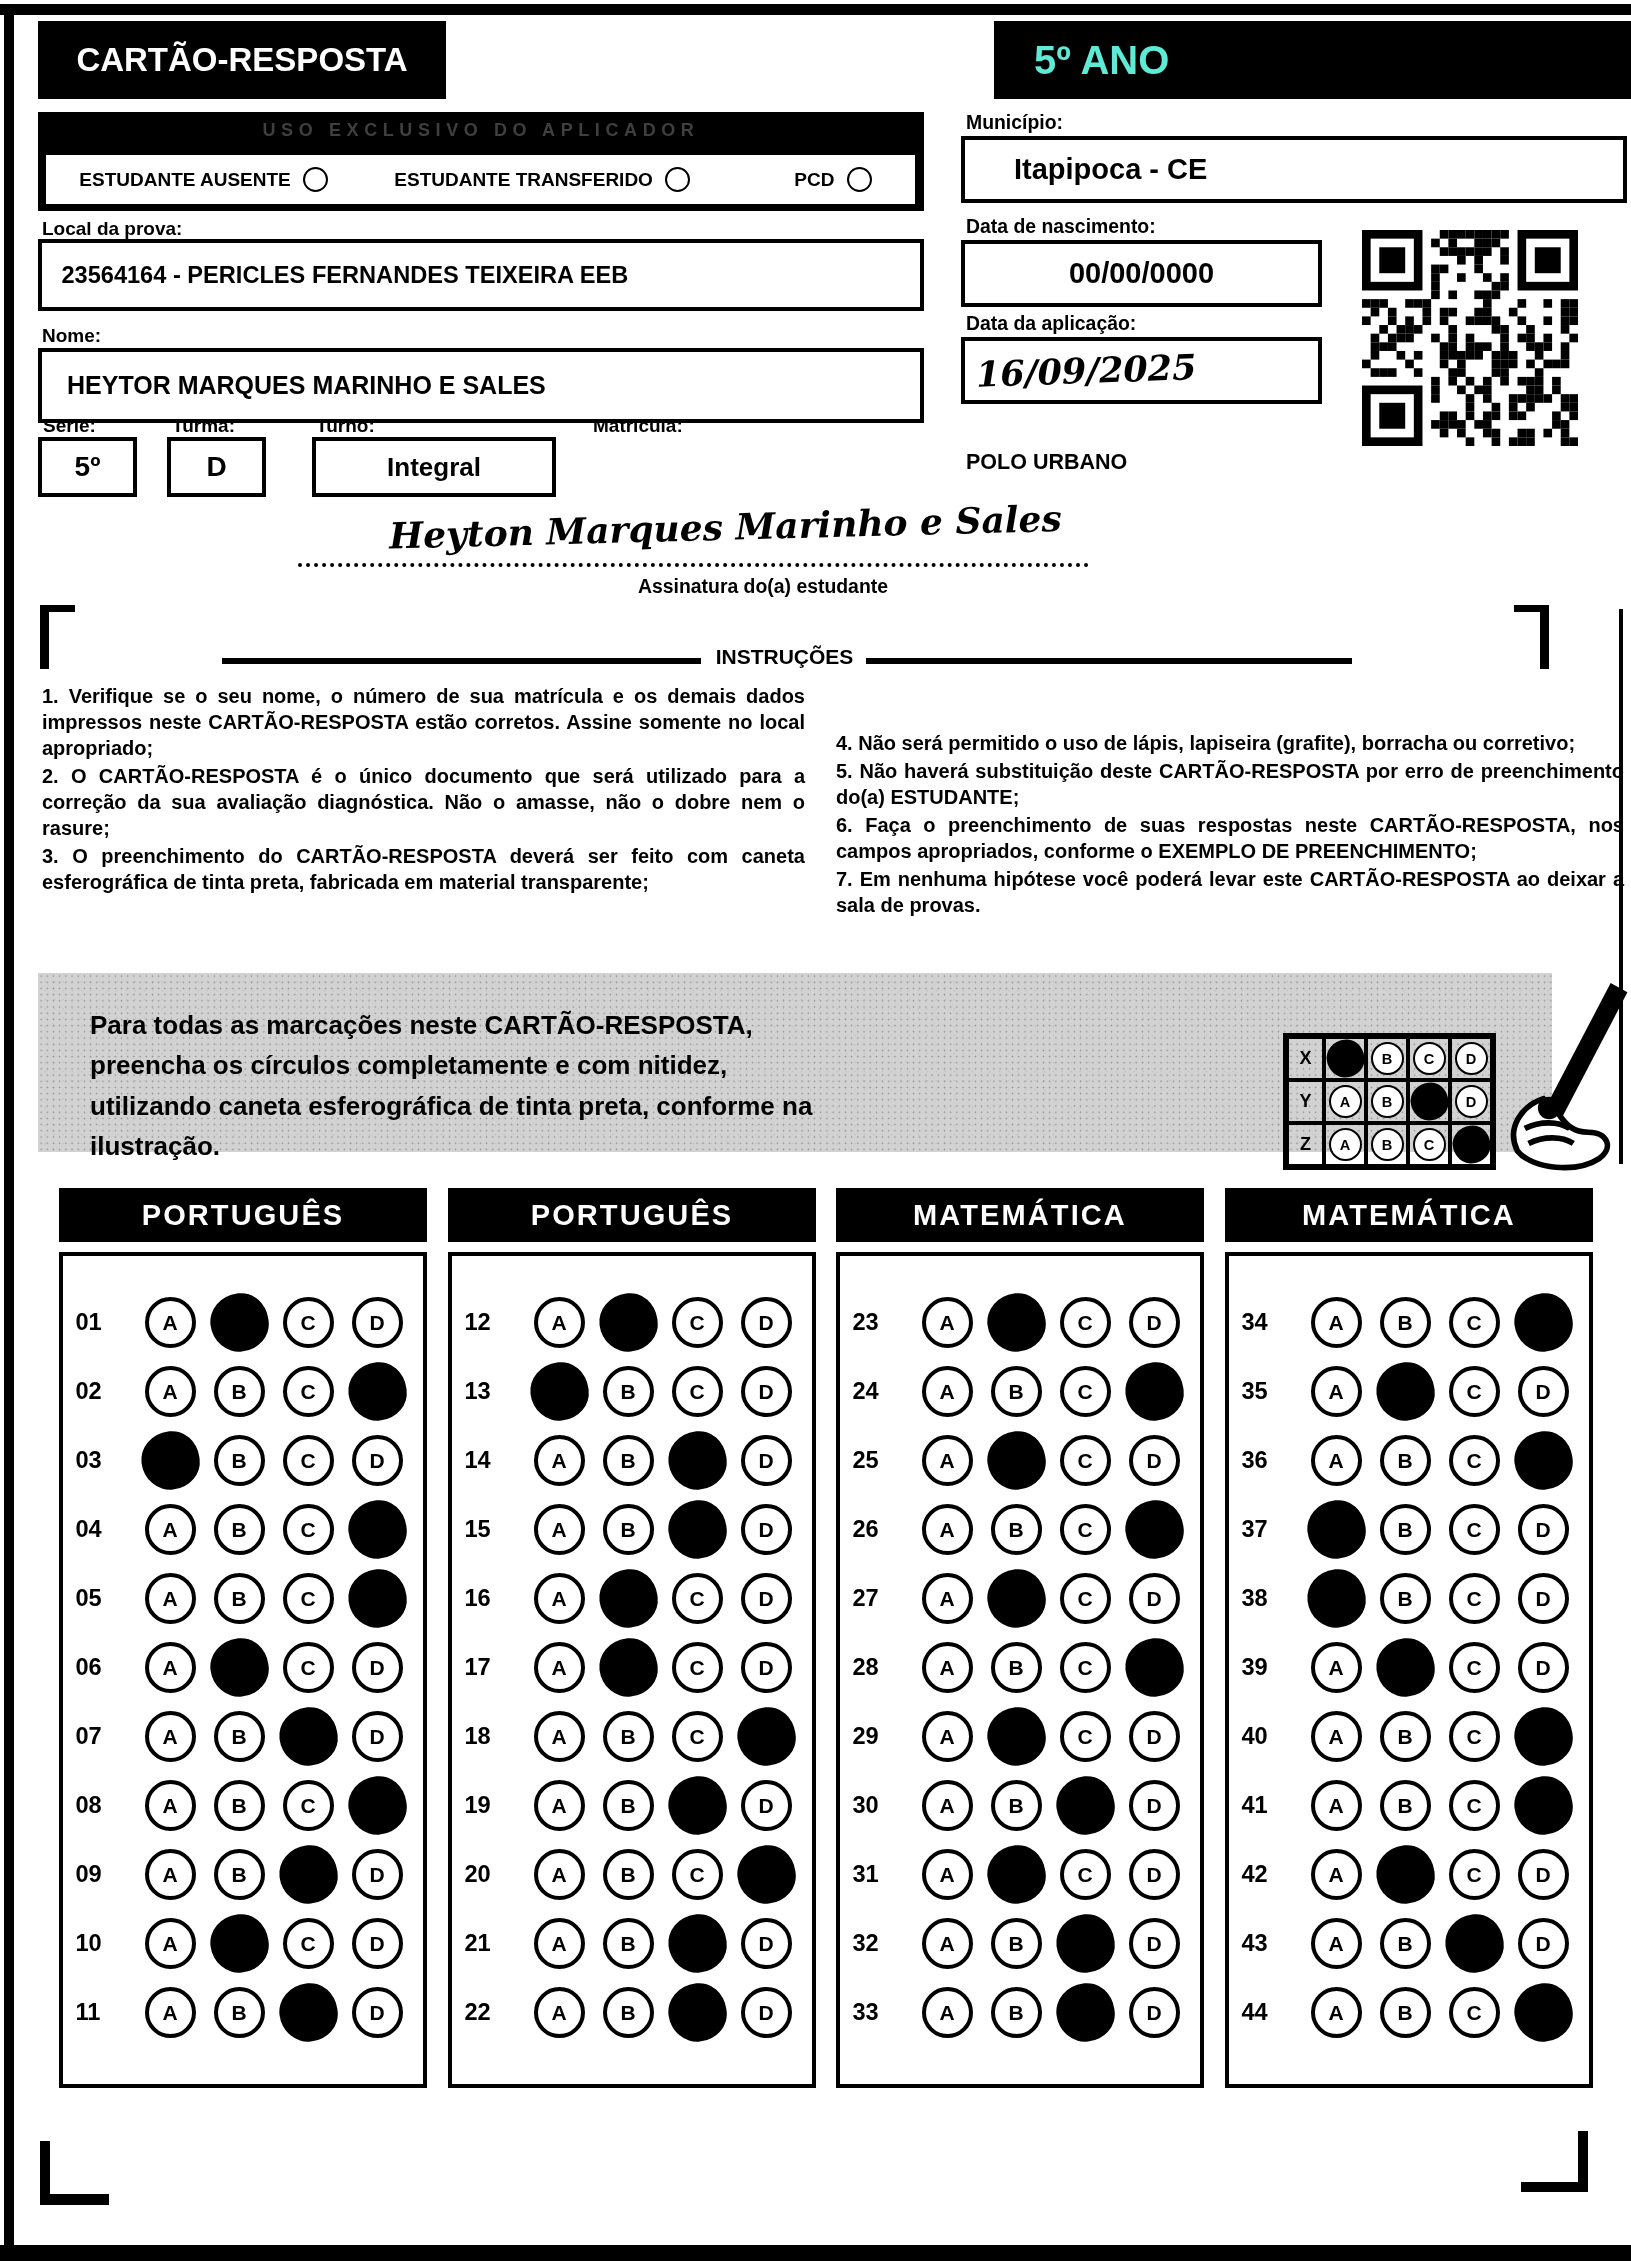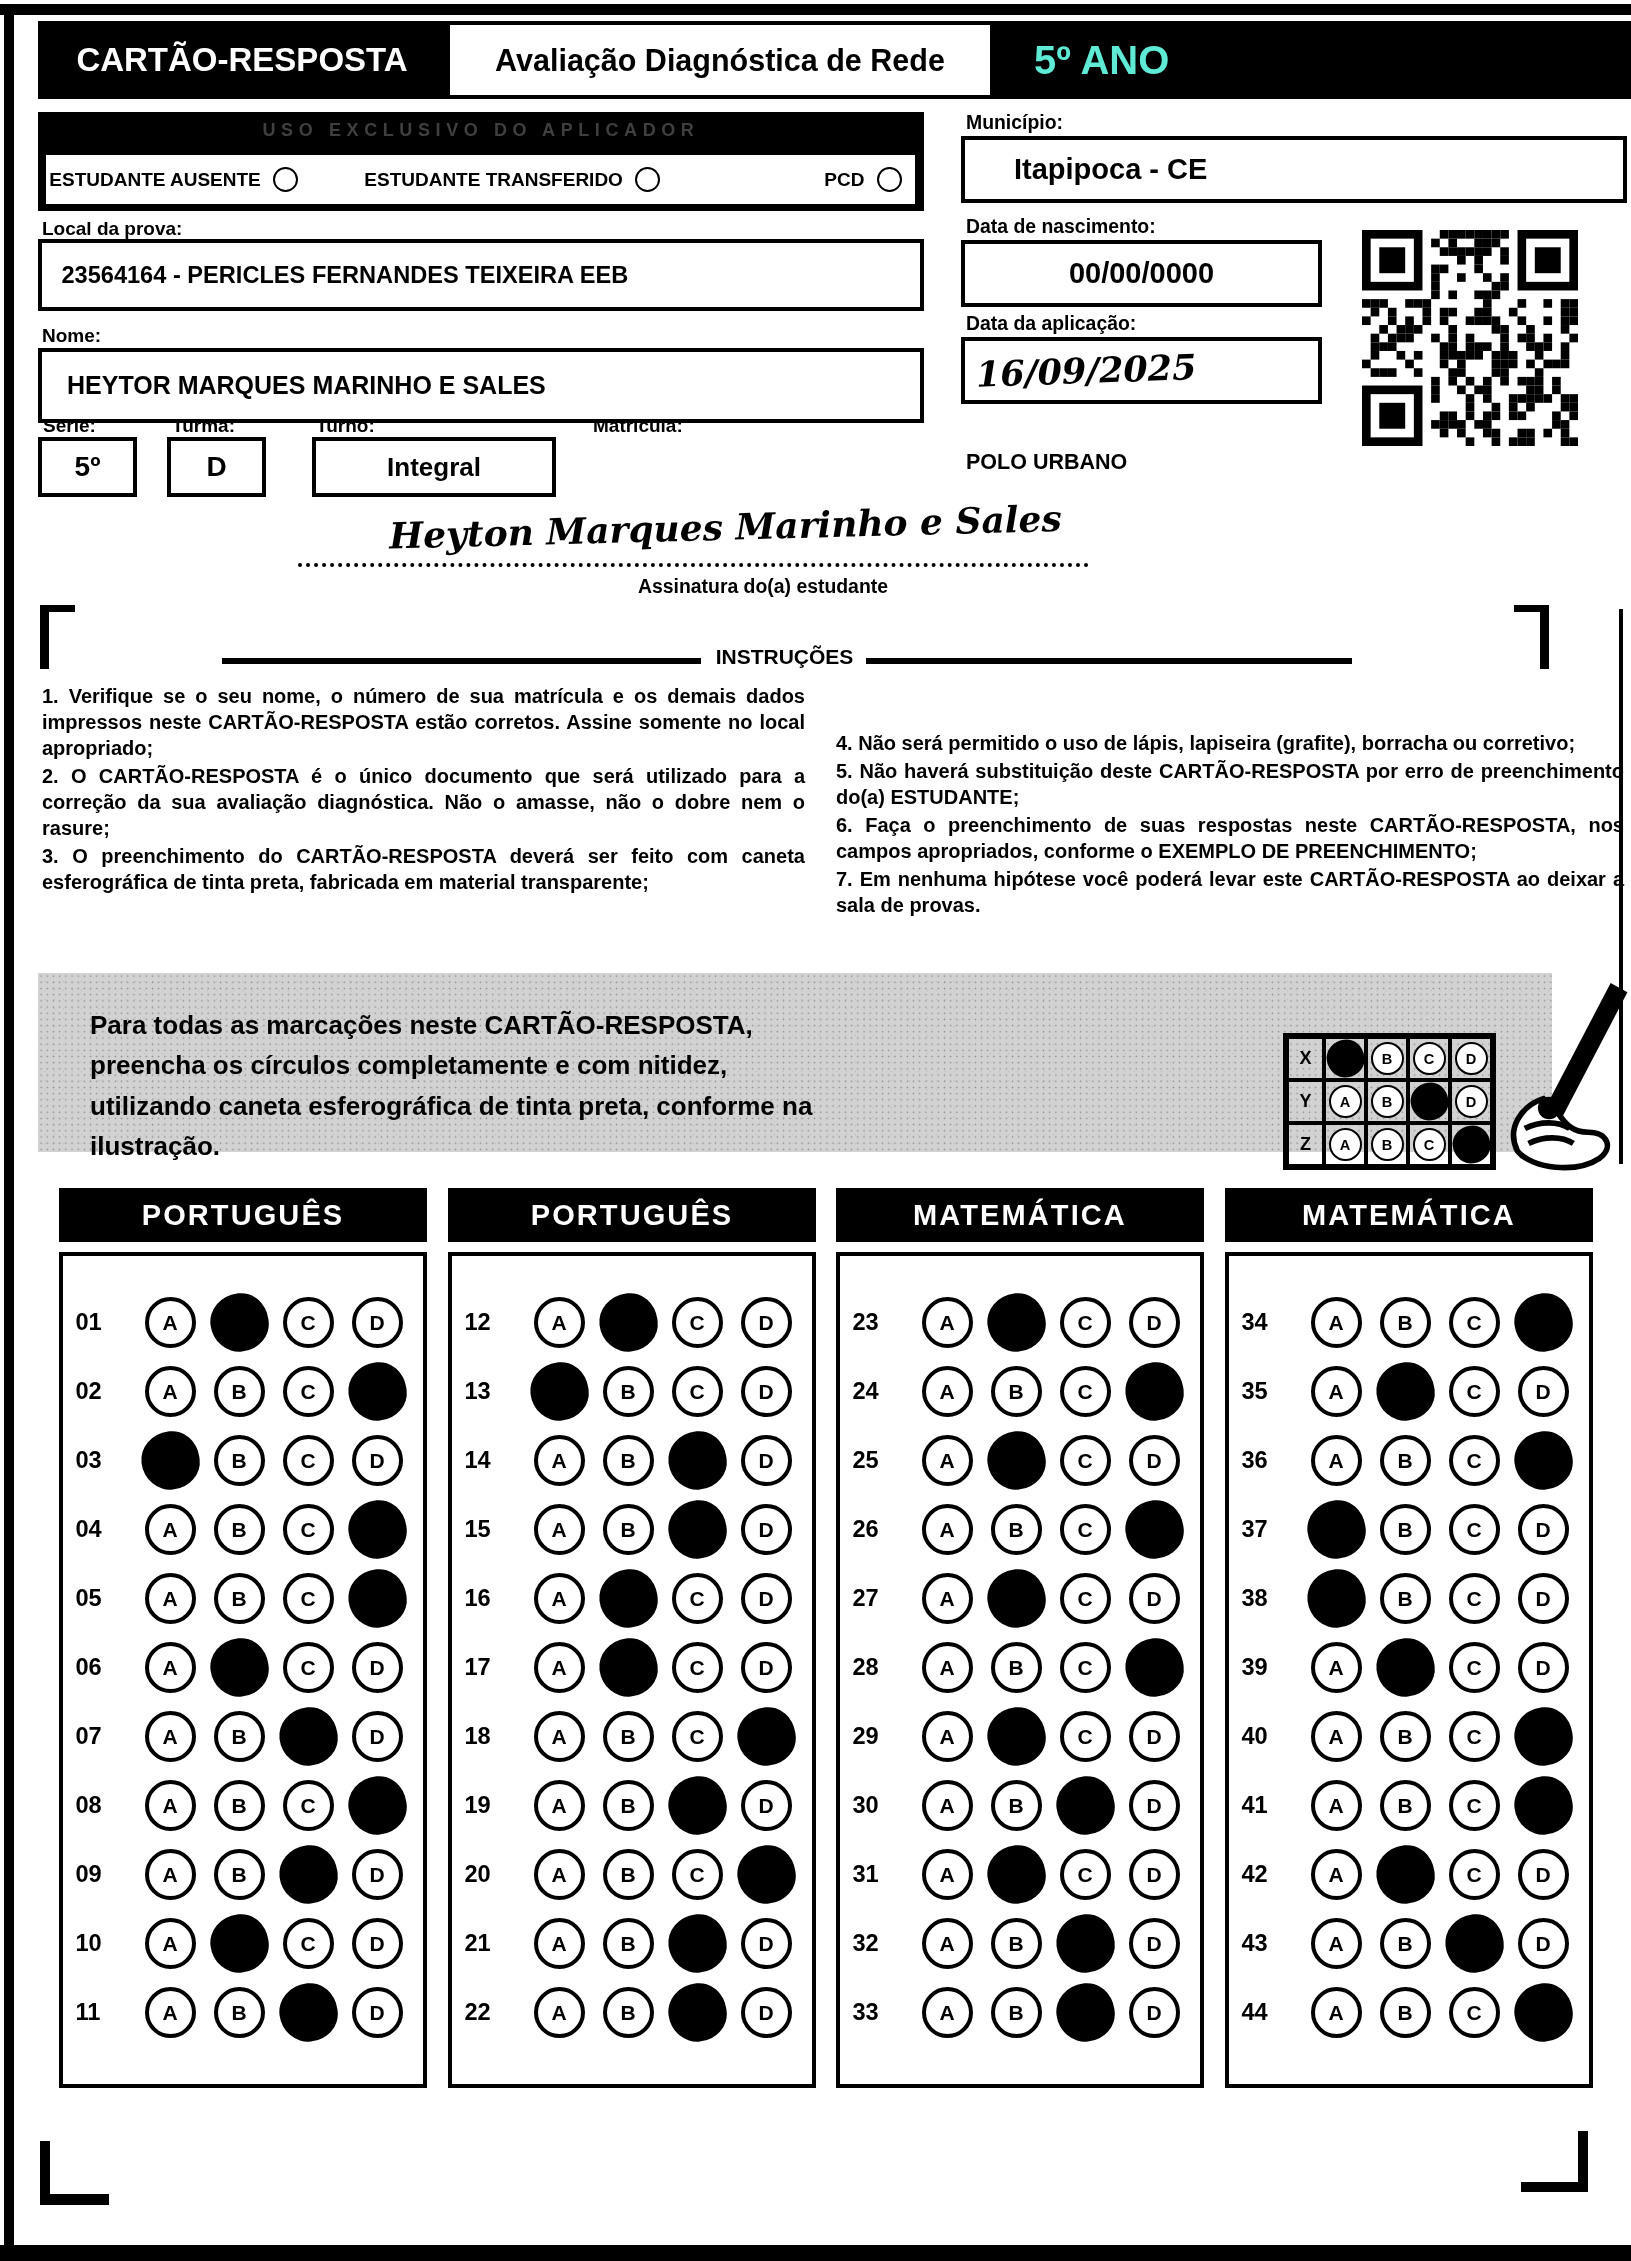--- a/index.html
+++ b/index.html
@@ -12,21 +12,21 @@
   .ctr{justify-content:center;}
   .hdrbox{display:flex;align-items:center;justify-content:center;}
   
   .bubble{box-sizing:border-box;width:51px;height:51px;border:4.2px solid #000;border-radius:50%;
     display:flex;align-items:center;justify-content:center;font-weight:bold;font-size:21px;background:#fff;flex:0 0 auto;}
   .bubble.filled{background:#000;border-color:#000;color:transparent;
     border-radius:53% 47% 51% 49% / 49% 51% 47% 53%;transform:scale(1.14) rotate(-7deg);}
   .bubble.small{width:33px;height:33px;border-width:2.8px;font-size:14.6px;}
   
   #admin-inner{position:absolute;left:8.3px;top:43px;width:869px;height:49px;background:#fff;
-    display:flex;align-items:center;padding:0 3px;box-sizing:border-box;}
+    display:flex;align-items:center;padding:0 33px;box-sizing:border-box;}
   .chk-item{display:flex;align-items:center;gap:12.5px;font-weight:bold;font-size:19px;white-space:nowrap;}
   .chk-circle{width:25px;height:25px;border:2.8px solid #000;border-radius:50%;box-sizing:border-box;background:#fff;}
   
   .instr{font-size:20px;font-weight:bold;line-height:1.30;text-align:justify;margin:0 0 2.1px 0;}
   
   #ex-band{position:absolute;left:38px;top:973px;width:1514px;height:179px;background-color:#d2d2d2;
     background-image:radial-gradient(#8f8f8f 0.7px,transparent 1px),radial-gradient(#b5b5b5 0.7px,transparent 1px);
     background-size:6.2px 6.2px,9px 9px;background-position:0 0,2.8px 4.2px;}
   #ex-grid{position:absolute;left:1245px;top:60px;border:4.2px solid #000;display:grid;
     grid-template-columns:37px 42px 42px 42px 42px;grid-auto-rows:43px;background:transparent;}
@@ -47,23 +47,20 @@
 
 <div id="page">
 
   <div class="abs blk" style="left:0;top:4.2px;width:1631px;height:11px;"></div>
   <div class="abs blk" style="left:4.2px;top:4.2px;width:9.7px;height:2257px;"></div>
   <div class="abs blk" style="left:1619px;top:609px;width:4.2px;height:555px;"></div>
   <div class="abs blk" style="left:0;top:2245px;width:1631px;height:16px;"></div>
 
   <div class="abs blk hdrbox" style="left:38px;top:21px;width:408px;height:78px;color:#fff;font-weight:bold;font-size:33px;">
     <span>CARTÃO-RESPOSTA</span>
-  </div>
-  <div class="abs hdrbox" style="left:446px;top:21px;width:548px;height:78px;border:4.2px solid #000;box-sizing:border-box;background:#fff;font-weight:bold;font-size:30.5px;">
-    <span>Avaliação Diagnóstica de Rede</span>
   </div>
   <div class="abs blk" style="left:994px;top:21px;width:637px;height:78px;color:#5eead4;font-weight:bold;font-size:40px;display:flex;align-items:center;padding-left:40px;box-sizing:border-box;">
     <span>5º ANO</span>
   </div>
 
   <div class="abs blk" style="left:38px;top:112px;width:886px;height:99px;">
     <div class="abs" style="left:0;top:8.3px;width:100%;text-align:center;font-size:18px;font-weight:bold;color:#3f3f3f;letter-spacing:5.6px;">USO EXCLUSIVO DO APLICADOR</div>
     <div id="admin-inner">
         <div class="chk-item">
           <span>ESTUDANTE AUSENTE</span>

